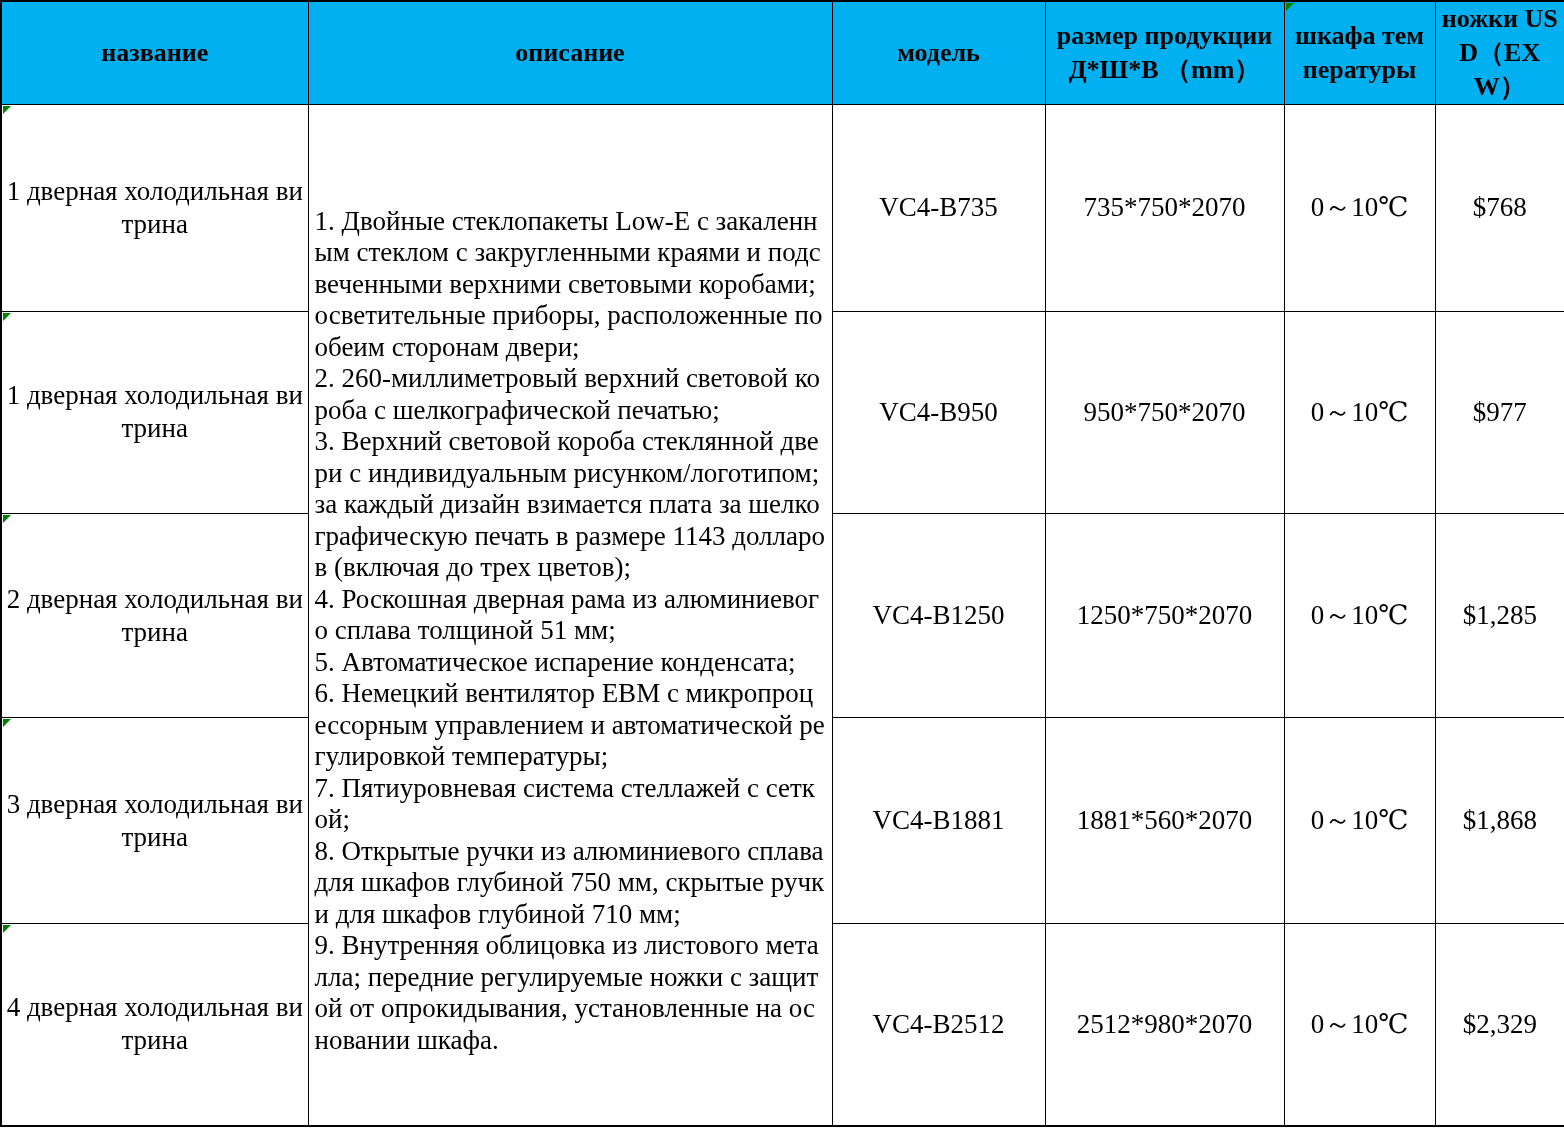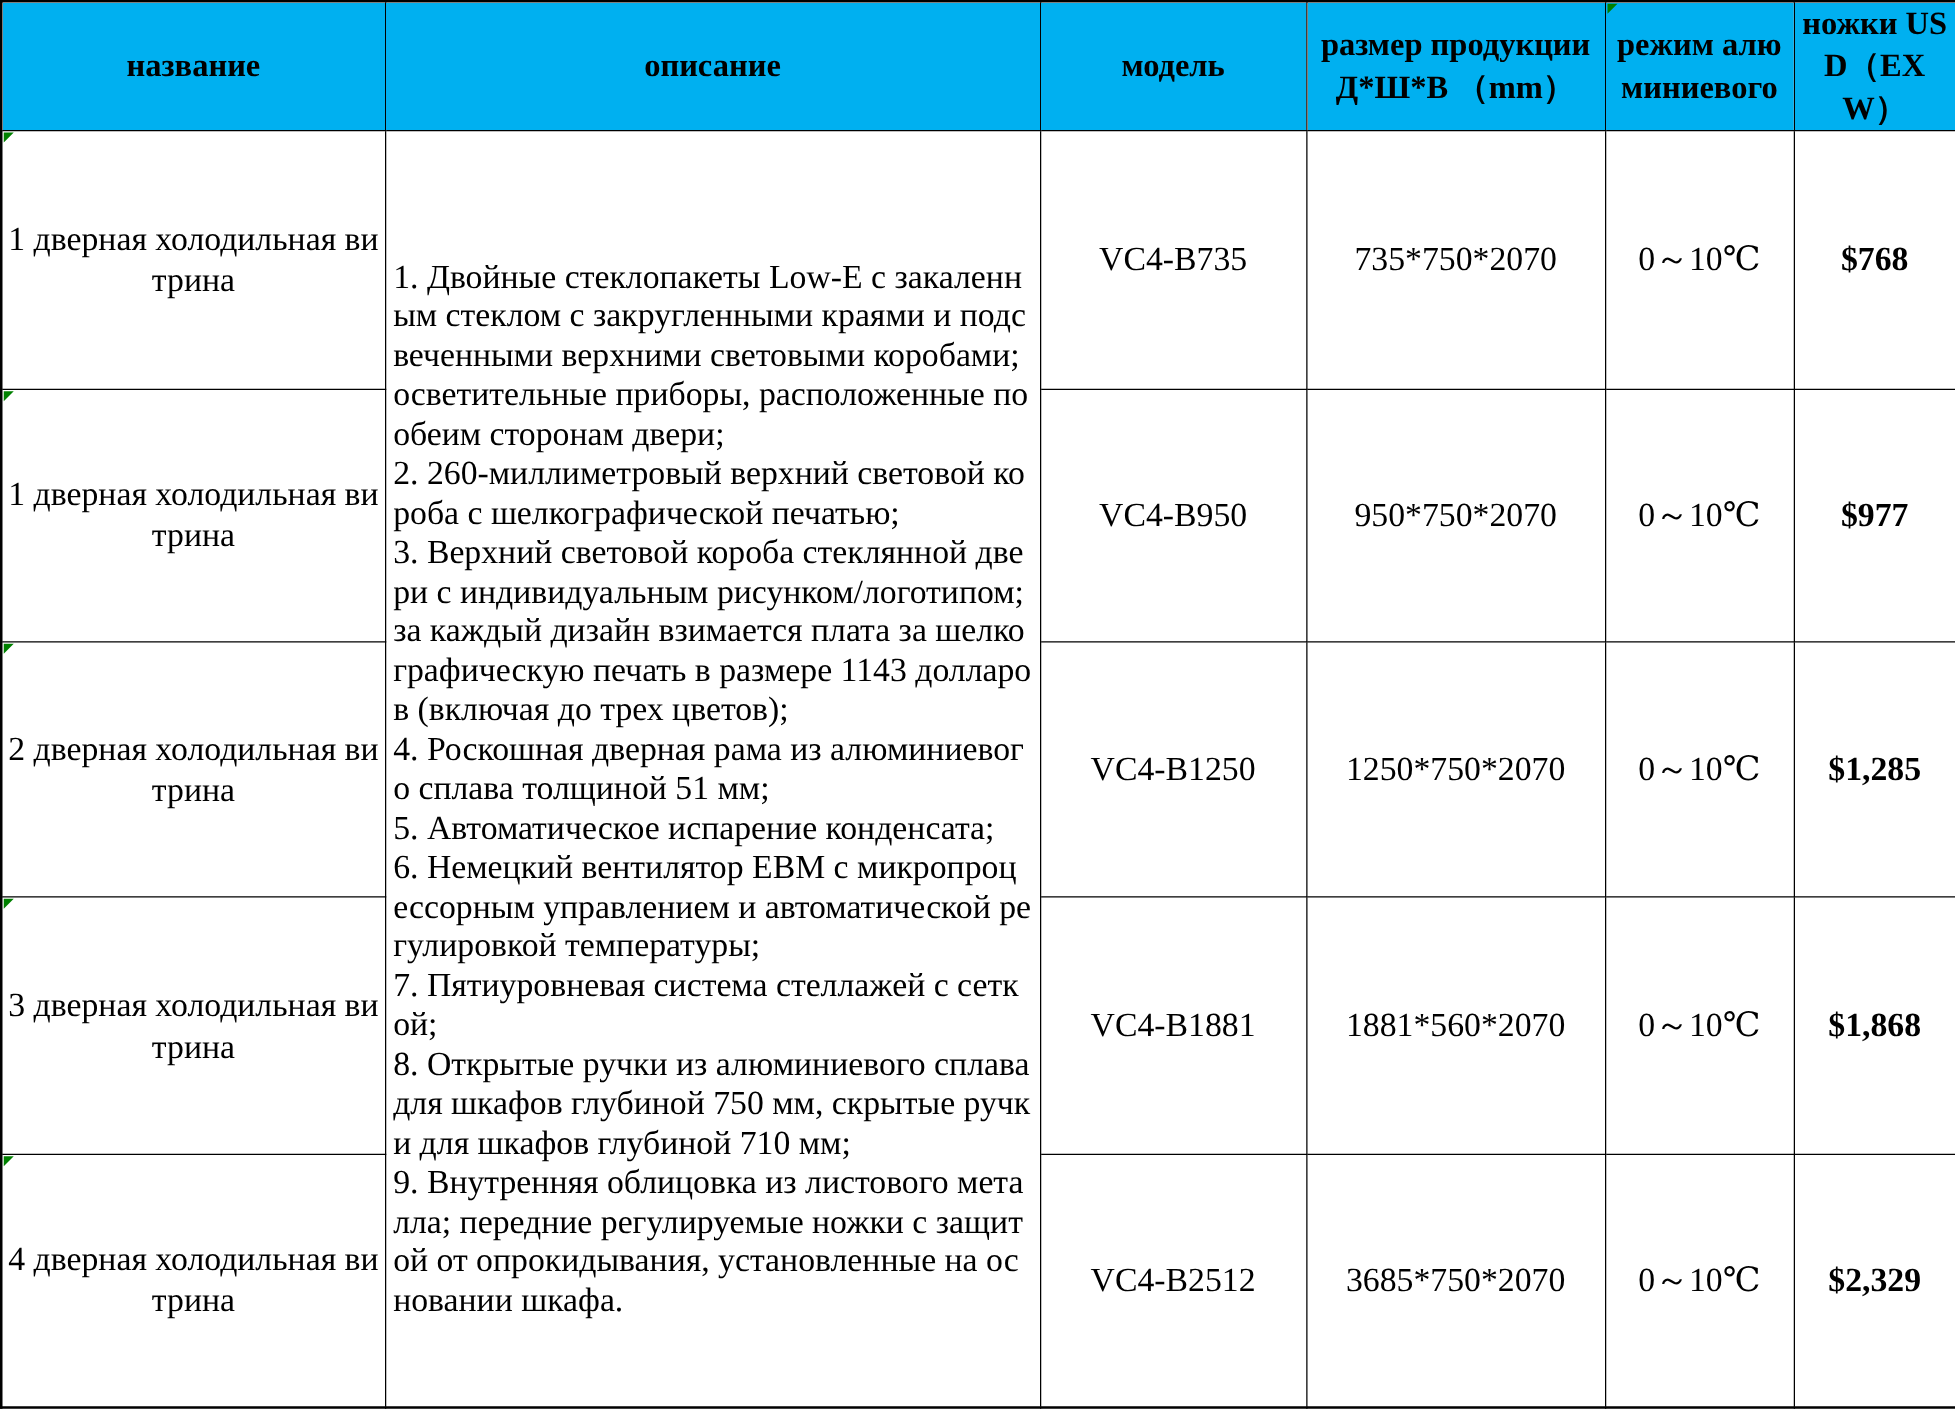--- a/index.html
+++ b/index.html
@@ -50,21 +50,21 @@
   td.desc-cell {
     text-align: left;
     vertical-align: middle;
     padding: 0 6px;
     line-height: 31.5px;
     white-space: pre-line;
     word-break: break-all;
     margin-left: 14px;
   }
   td.price-cell {
-    font-weight: bold;
+    font-weight: normal;
   }
   
   .err-tri {
     position: absolute;
     top: 1px;
     left: 1px;
     width: 0;
     height: 0;
     border-top: 8px solid #008000;
     border-right: 8px solid transparent;
@@ -91,21 +91,21 @@
         <span>описание</span>
       </th>
       <th>
         <span>модель</span>
       </th>
       <th>
         <span>размер продукции Д*Ш*В （mm）</span>
       </th>
       <th>
         <span class="err-tri"></span>
-        <span>режим алюминиевого</span>
+        <span>шкафа температуры</span>
       </th>
       <th>
         <span>ножки USD（EXW）</span>
       </th>
     </tr>
   </thead>
   <tbody>
     <tr style="height:206px">
       <td class="name-cell">
         <span class="err-tri"></span>
@@ -156,18 +156,18 @@
       <td>1881*560*2070</td>
       <td>0～10℃</td>
       <td class="price-cell">$1,868</td>
     </tr>
     <tr style="height:202px">
       <td class="name-cell">
         <span class="err-tri"></span>
         <span>4 дверная холодильная витрина</span>
       </td>
       <td>VC4-B2512</td>
-      <td>3685*750*2070</td>
+      <td>2512*980*2070</td>
       <td>0～10℃</td>
       <td class="price-cell">$2,329</td>
     </tr>
   </tbody>
 </table>
 
 </body></html>

